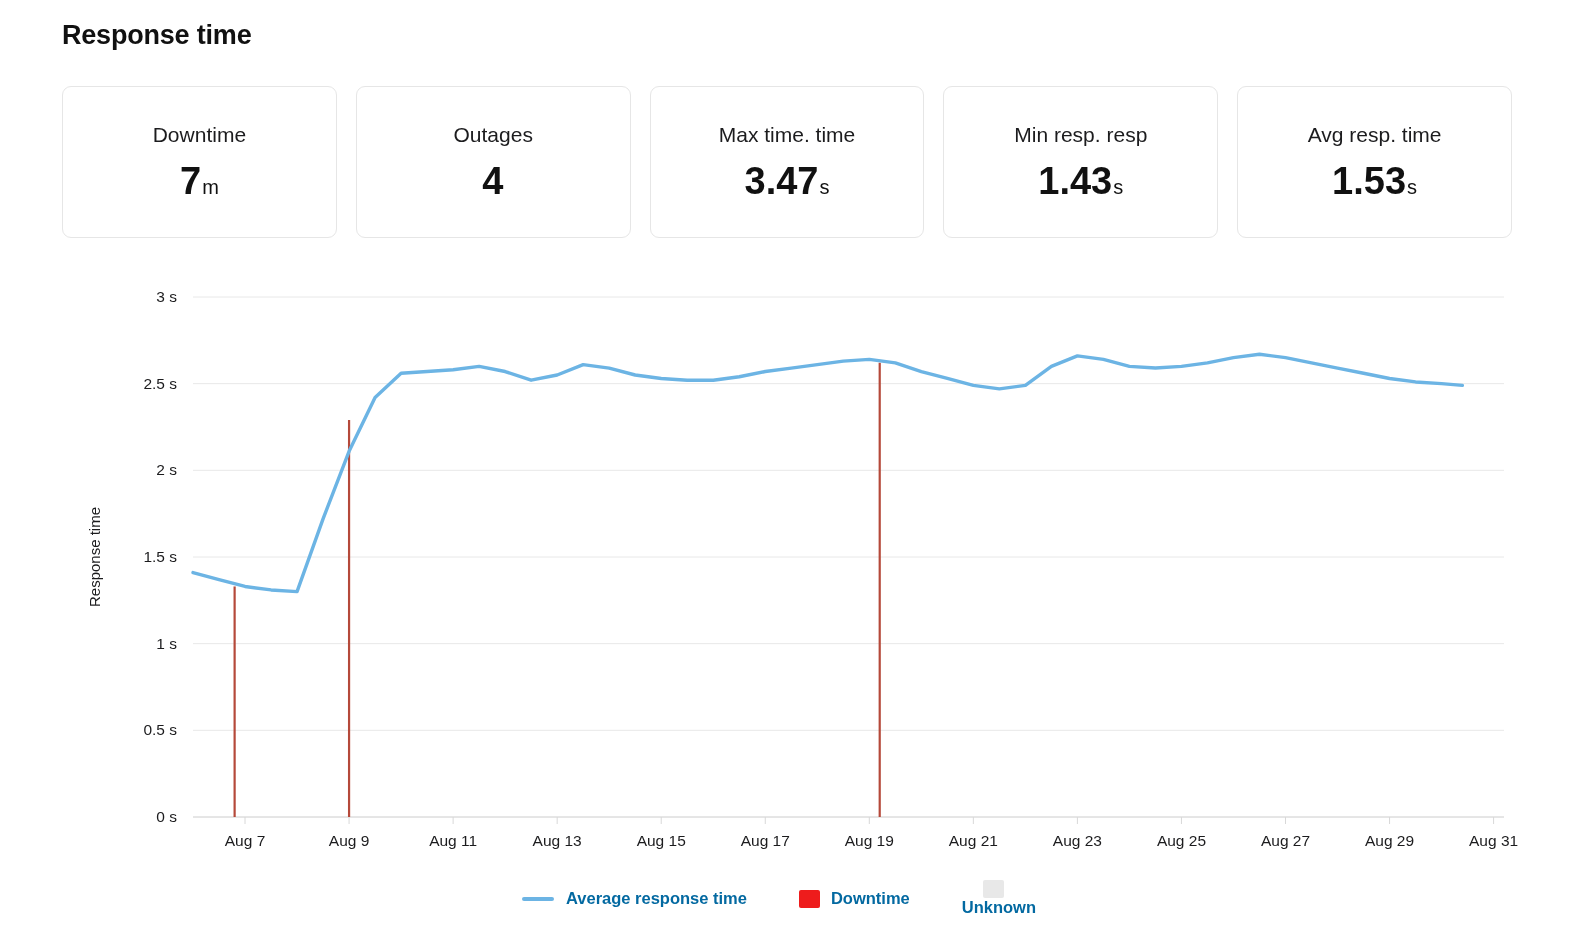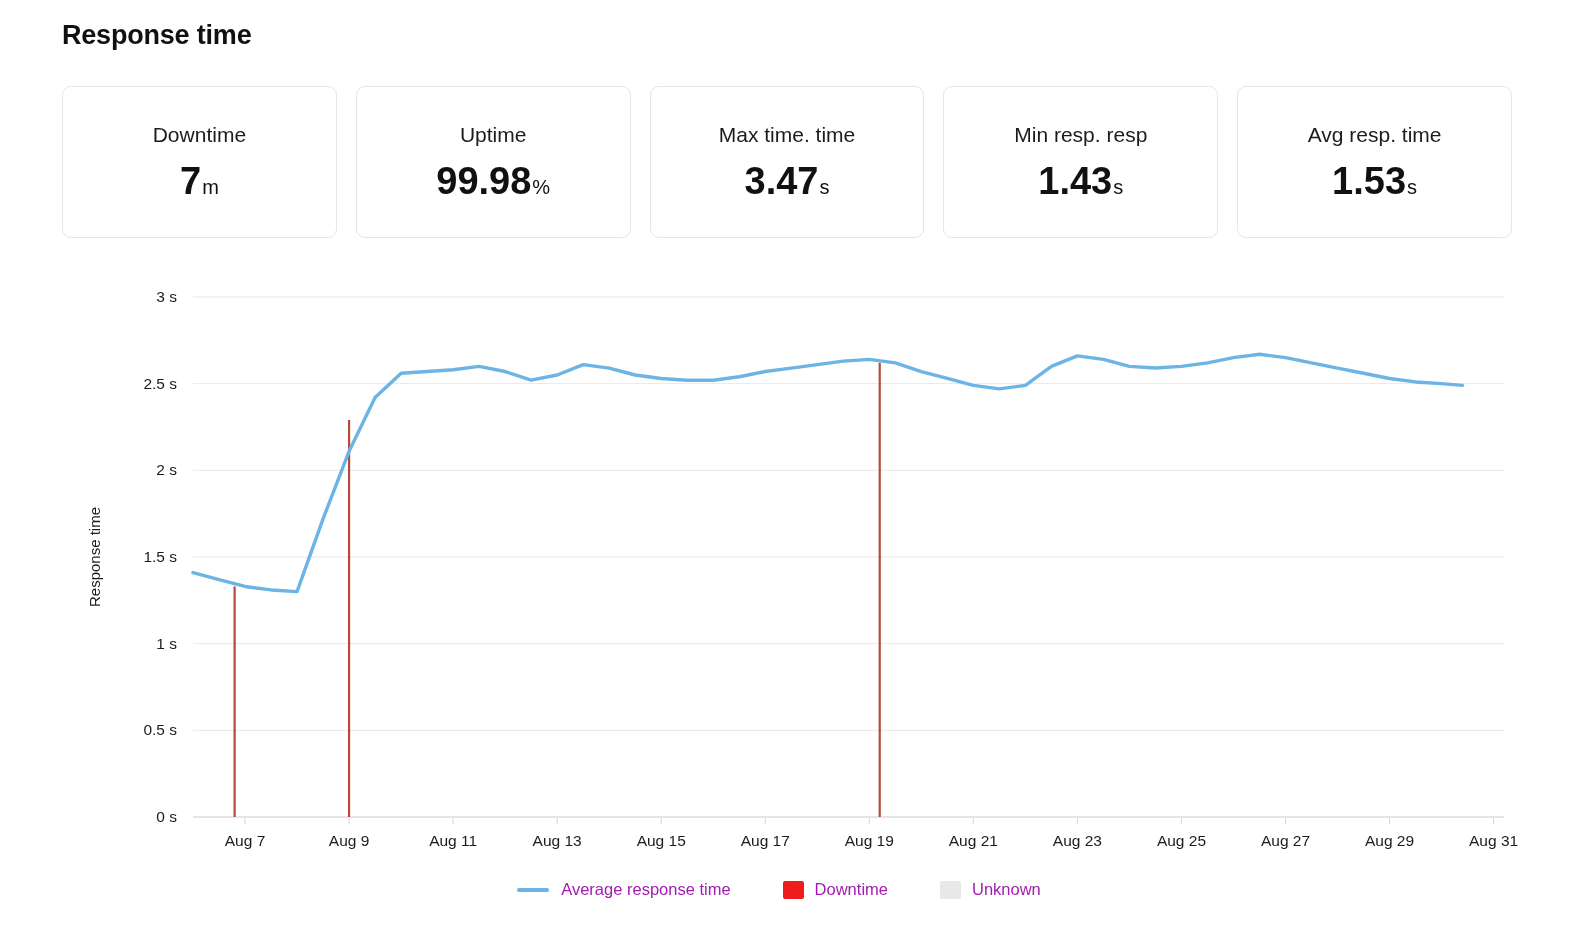--- a/index.html
+++ b/index.html
@@ -120,63 +120,63 @@
     display: flex;
     justify-content: center;
     align-items: center;
     gap: 0;
   }
   .legend-item {
     display: flex;
     align-items: center;
     margin-right: 52px;
   }
-  .legend-item:last-child { margin-right: 16px; }
+  .legend-item:last-child { margin-right: 16px; flex-direction: column; }
   .legend-line {
     width: 32px;
     height: 4px;
     border-radius: 2px;
     margin-right: 12px;
   }
   .legend-swatch {
     width: 21px;
     height: 18px;
     border-radius: 2px;
     margin-right: 11px;
   }
   .legend-label {
     font-size: 16.5px;
-    font-weight: normal;
-    color: #a21caf;
+    font-weight: bold;
+    color: #0369a1;
     white-space: nowrap;
   }
 </style>
 </head>
 <body>
 
 <div id="page-title">Response time</div>
 
 <div id="stats-row">
 
   <div class="stat-card">
     <div class="stat-label">Downtime</div>
     <div class="stat-value">
       <span>7</span>
         <span class="stat-unit">m</span>
     </div>
   </div>
 
-
-  <div class="stat-card">
-    <div class="stat-label">Uptime</div>
-    <div class="stat-value">
-      <span>99.98</span>
-        <span class="stat-unit">%</span>
-    </div>
-  </div>
+  <div class="stat-card">
+    <div class="stat-label">Outages</div>
+    <div class="stat-value">
+      <span>4</span>
+        <span class="stat-unit"></span>
+    </div>
+  </div>
+
 
   <div class="stat-card">
     <div class="stat-label">Max time. time</div>
     <div class="stat-value">
       <span>3.47</span>
         <span class="stat-unit">s</span>
     </div>
   </div>
 
   <div class="stat-card">

